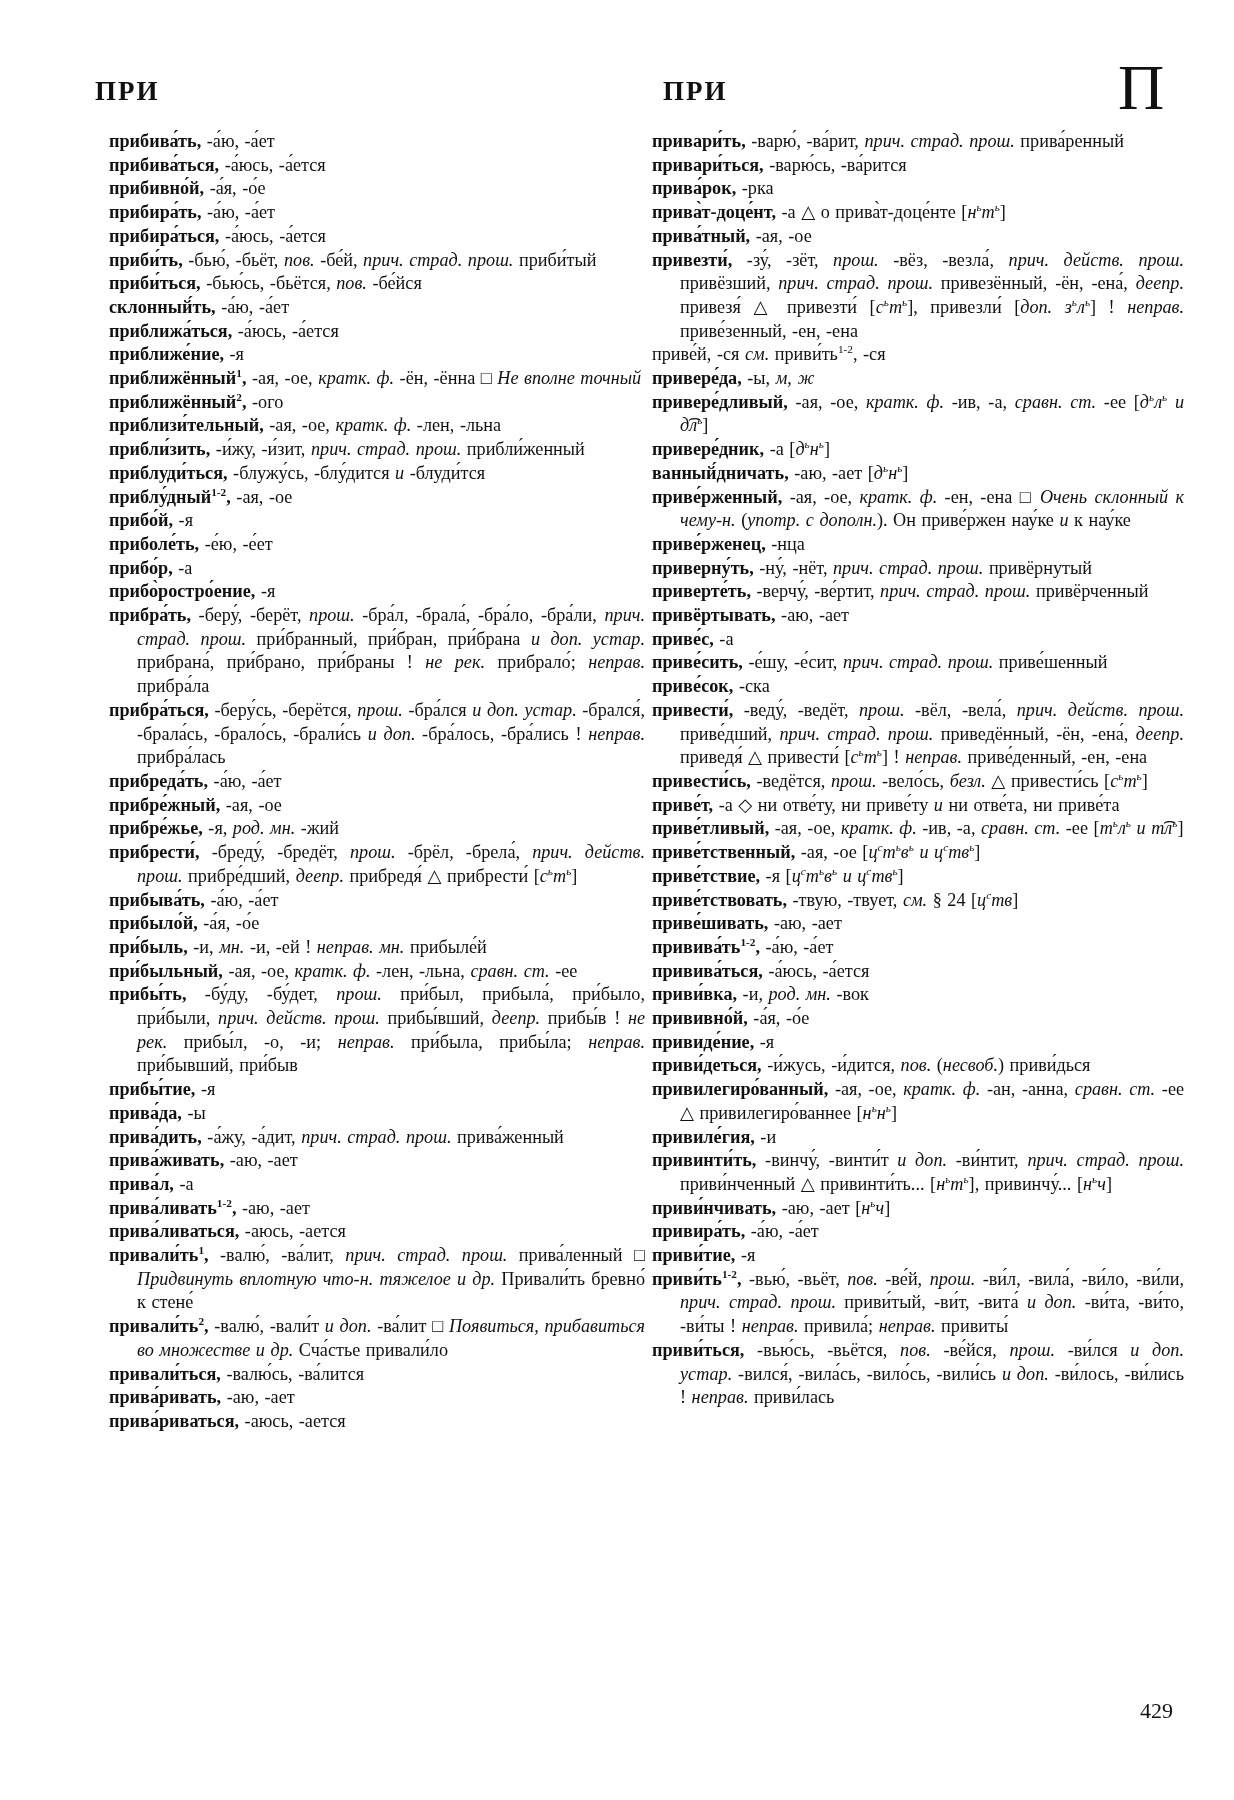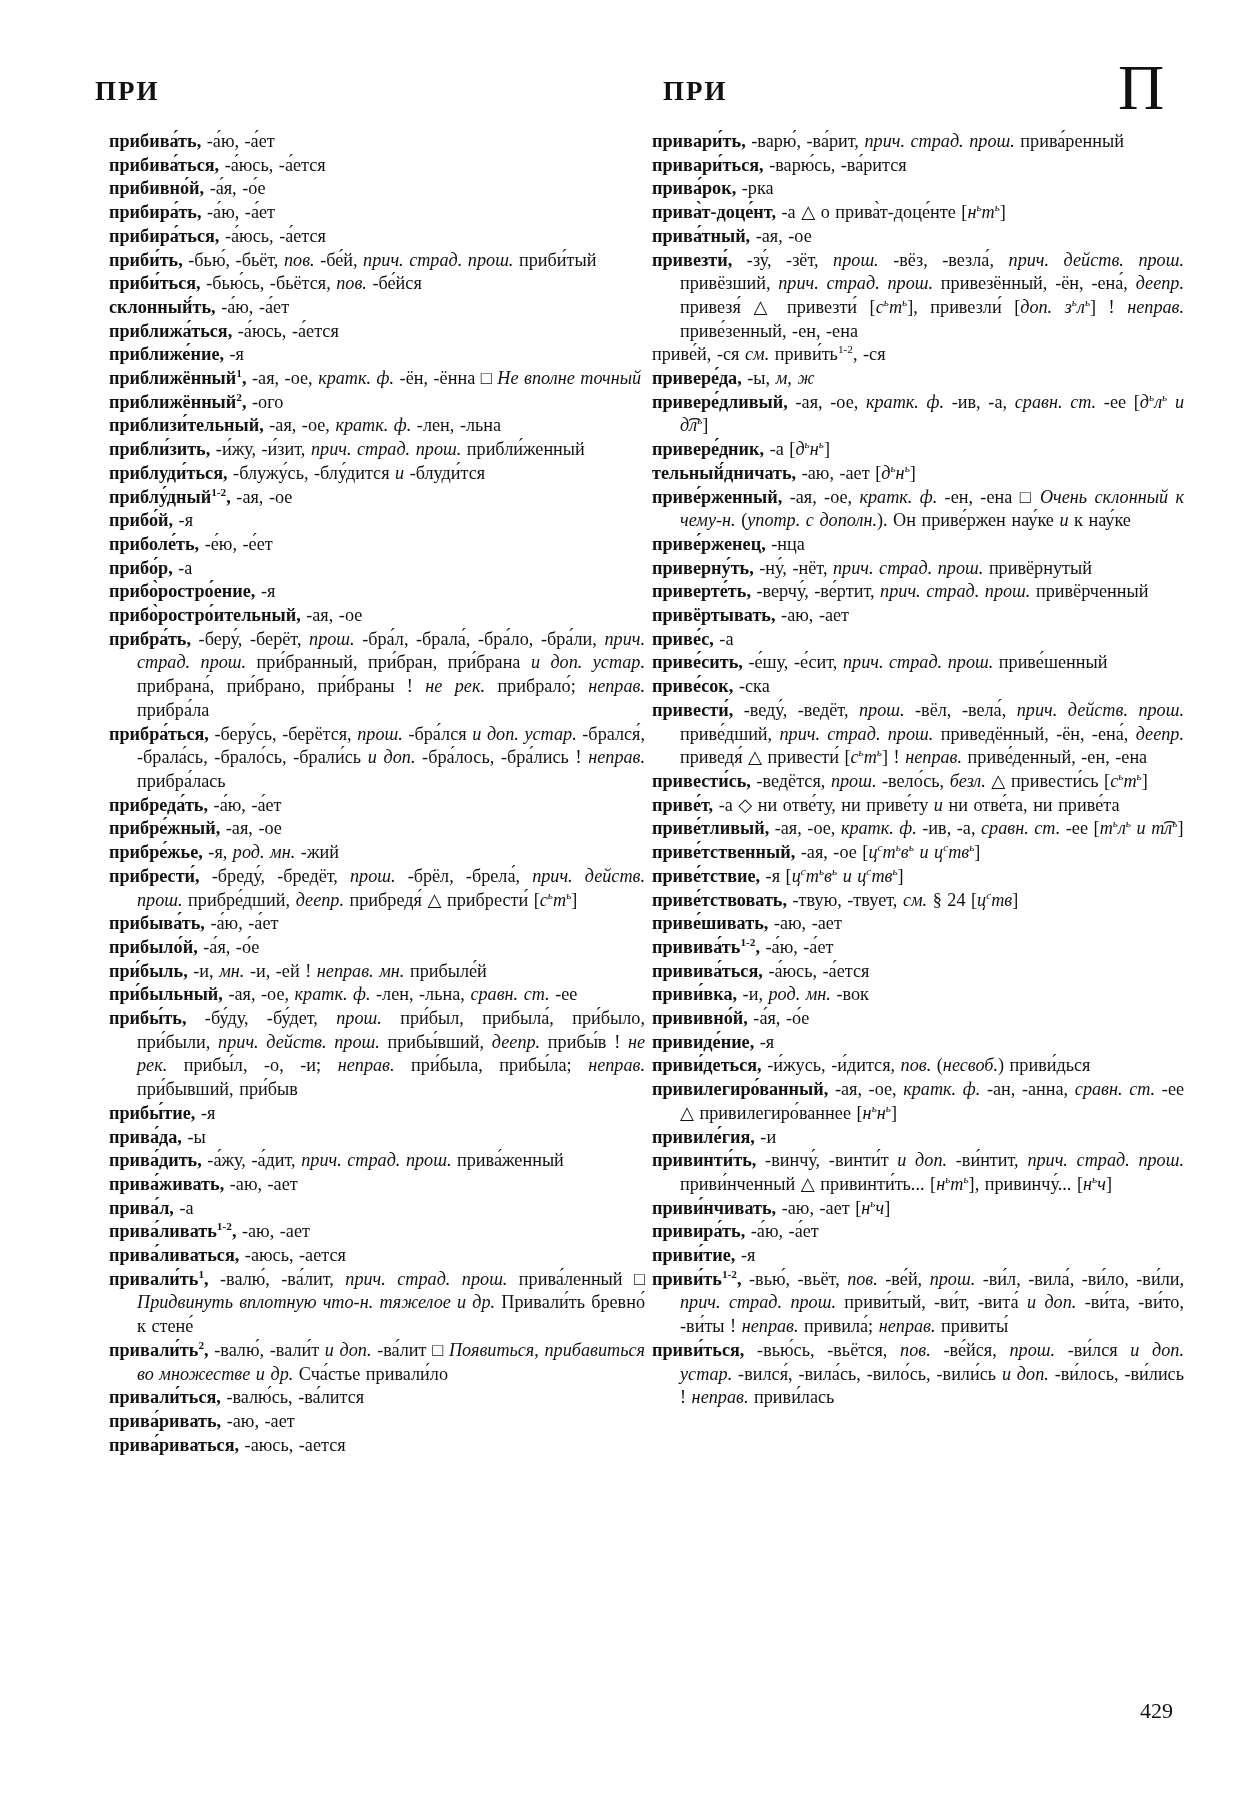--- a/index.html
+++ b/index.html
@@ -84,21 +84,20 @@
       <p class="entry"><b>приближённый<sup>1</sup>,</b> -ая, -ое, <i>кратк. ф.</i> -ён, -ённа □ <i>Не вполне точный</i></p>
       <p class="entry"><b>приближённый<sup>2</sup>,</b> -ого</p>
       <p class="entry"><b>приблизи́тельный,</b> -ая, -ое, <i>кратк. ф.</i> -лен, -льна</p>
       <p class="entry"><b>прибли́зить,</b> -и́жу, -и́зит, <i>прич. страд. прош.</i> прибли́женный</p>
       <p class="entry"><b>приблуди́ться,</b> -блужу́сь, -блу́дится <i>и</i> -блуди́тся</p>
       <p class="entry"><b>приблу́дный<sup>1-2</sup>,</b> -ая, -ое</p>
       <p class="entry"><b>прибо́й,</b> -я</p>
       <p class="entry"><b>приболе́ть,</b> -е́ю, -е́ет</p>
       <p class="entry"><b>прибо́р,</b> -а</p>
       <p class="entry"><b>прибо̀ростро́ение,</b> -я</p>
-      <p class="entry"><b>прибо̀ростро́ительный,</b> -ая, -ое</p>
       <p class="entry"><b>прибра́ть,</b> -беру́, -берёт, <i>прош.</i> -бра́л, -брала́, -бра́ло, -бра́ли, <i>прич. страд. прош.</i> при́бранный, при́бран, при́брана <i>и доп. устар.</i> прибрана́, при́брано, при́браны ! <i>не рек.</i> прибрало́; <i>неправ.</i> прибра́ла</p>
       <p class="entry"><b>прибра́ться,</b> -беру́сь, -берётся, <i>прош.</i> -бра́лся <i>и доп. устар.</i> -брался́, -брала́сь, -брало́сь, -брали́сь <i>и доп.</i> -бра́лось, -бра́лись ! <i>неправ.</i> прибра́лась</p>
       <p class="entry"><b>прибреда́ть,</b> -а́ю, -а́ет</p>
       <p class="entry"><b>прибре́жный,</b> -ая, -ое</p>
       <p class="entry"><b>прибре́жье,</b> -я, <i>род. мн.</i> -жий</p>
       <p class="entry"><b>прибрести́,</b> -бреду́, -бредёт, <i>прош.</i> -брёл, -брела́, <i>прич. действ. прош.</i> прибре́дший, <i>деепр.</i> прибредя́ △ прибрести́ [<i>с<sup>ь</sup>т<sup>ь</sup></i>]</p>
       <p class="entry"><b>прибыва́ть,</b> -а́ю, -а́ет</p>
       <p class="entry"><b>прибыло́й,</b> -а́я, -о́е</p>
       <p class="entry"><b>при́быль,</b> -и, <i>мн.</i> -и, -ей ! <i>неправ. мн.</i> прибыле́й</p>
       <p class="entry"><b>при́быльный,</b> -ая, -ое, <i>кратк. ф.</i> -лен, -льна, <i>сравн. ст.</i> -ее</p>
@@ -120,21 +119,21 @@
       <p class="entry"><b>привари́ть,</b> -варю́, -ва́рит, <i>прич. страд. прош.</i> прива́ренный</p>
       <p class="entry"><b>привари́ться,</b> -варю́сь, -ва́рится</p>
       <p class="entry"><b>прива́рок,</b> -рка</p>
       <p class="entry"><b>прива̀т-доце́нт,</b> -а △ о прива̀т-доце́нте [<i>н<sup>ь</sup>т<sup>ь</sup></i>]</p>
       <p class="entry"><b>прива́тный,</b> -ая, -ое</p>
       <p class="entry"><b>привезти́,</b> -зу́, -зёт, <i>прош.</i> -вёз, -везла́, <i>прич. действ. прош.</i> привёзший, <i>прич. страд. прош.</i> привезённый, -ён, -ена́, <i>деепр.</i> привезя́ △ привезти́ [<i>с<sup>ь</sup>т<sup>ь</sup></i>], привезли́ [<i>доп. з<sup>ь</sup>л<sup>ь</sup></i>] ! <i>неправ.</i> приве́зенный, -ен, -ена</p>
       <p class="entry">приве́й, -ся <i>см.</i> приви́ть<sup>1-2</sup>, -ся</p>
       <p class="entry"><b>привере́да,</b> -ы, <i>м, ж</i></p>
       <p class="entry"><b>привере́дливый,</b> -ая, -ое, <i>кратк. ф.</i> -ив, -а, <i>сравн. ст.</i> -ее [<i>д<sup>ь</sup>л<sup>ь</sup> и д͡л<sup>ь</sup></i>]</p>
       <p class="entry"><b>привере́дник,</b> -а [<i>д<sup>ь</sup>н<sup>ь</sup></i>]</p>
-      <p class="entry"><b>тельный́дничать,</b> -аю, -ает [<i>д<sup>ь</sup>н<sup>ь</sup></i>]</p>
+      <p class="entry"><b>ванный́дничать,</b> -аю, -ает [<i>д<sup>ь</sup>н<sup>ь</sup></i>]</p>
       <p class="entry"><b>приве́рженный,</b> -ая, -ое, <i>кратк. ф.</i> -ен, -ена □ <i>Очень склонный к чему-н.</i> (<i>употр. с дополн.</i>). Он приве́ржен нау́ке <i>и</i> к нау́ке</p>
       <p class="entry"><b>приве́рженец,</b> -нца</p>
       <p class="entry"><b>приверну́ть,</b> -ну́, -нёт, <i>прич. страд. прош.</i> привёрнутый</p>
       <p class="entry"><b>приверте́ть,</b> -верчу́, -ве́ртит, <i>прич. страд. прош.</i> привёрченный</p>
       <p class="entry"><b>привёртывать,</b> -аю, -ает</p>
       <p class="entry"><b>приве́с,</b> -а</p>
       <p class="entry"><b>приве́сить,</b> -е́шу, -е́сит, <i>прич. страд. прош.</i> приве́шенный</p>
       <p class="entry"><b>приве́сок,</b> -ска</p>
       <p class="entry"><b>привести́,</b> -веду́, -ведёт, <i>прош.</i> -вёл, -вела́, <i>прич. действ. прош.</i> приве́дший, <i>прич. страд. прош.</i> приведённый, -ён, -ена́, <i>деепр.</i> приведя́ △ привести́ [<i>с<sup>ь</sup>т<sup>ь</sup></i>] ! <i>неправ.</i> приве́денный, -ен, -ена</p>
       <p class="entry"><b>привести́сь,</b> -ведётся, <i>прош.</i> -вело́сь, <i>безл.</i> △ привести́сь [<i>с<sup>ь</sup>т<sup>ь</sup></i>]</p>

